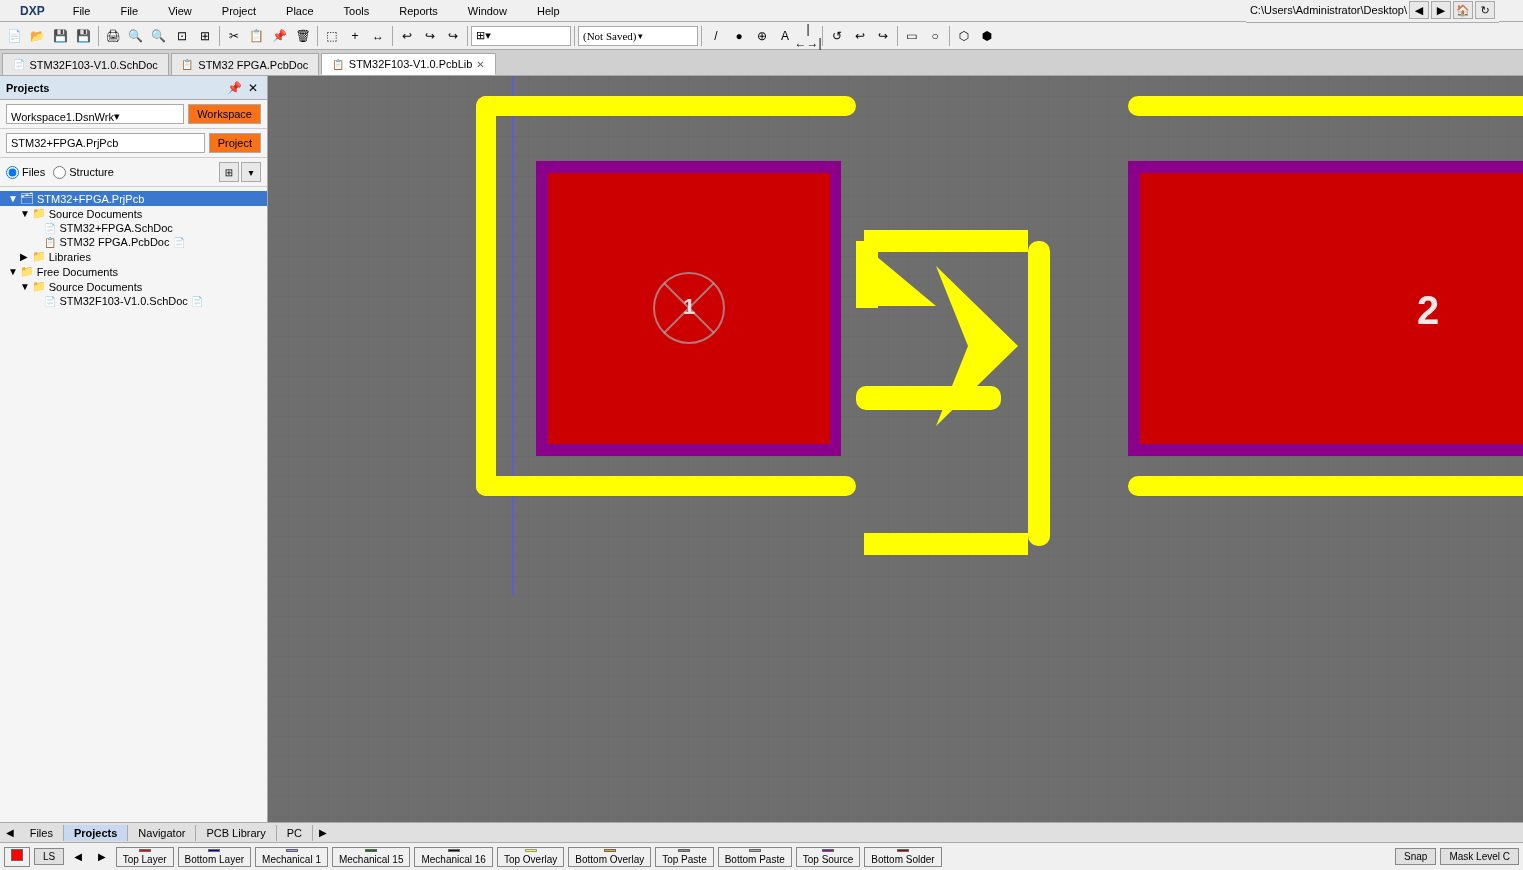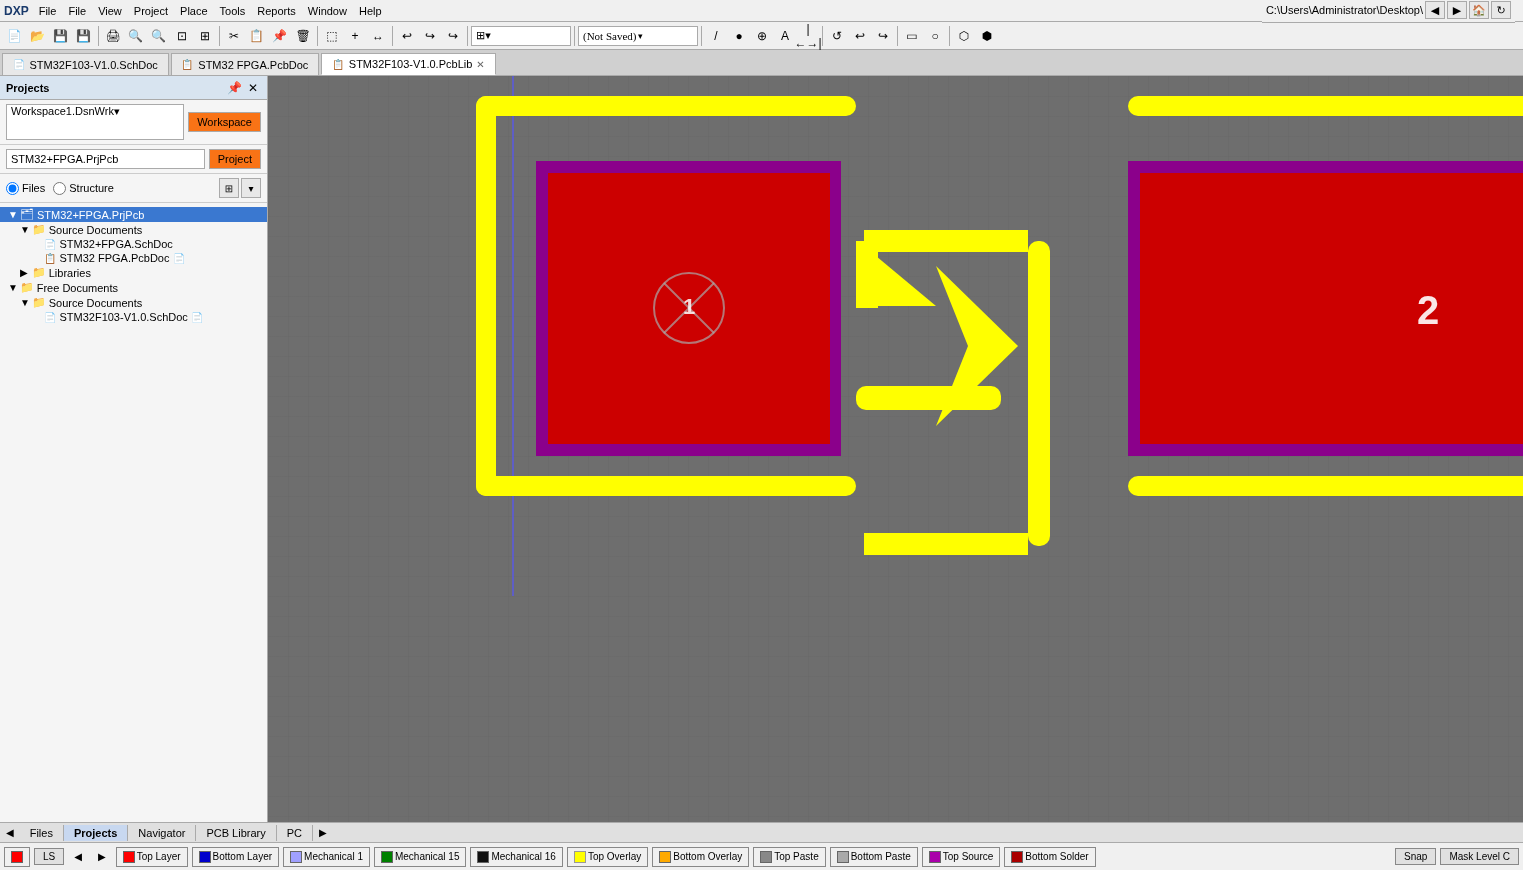--- a/index.html
+++ b/index.html
@@ -1,21 +1,21 @@
 <!DOCTYPE html>
 <html><head>
   <meta charset="utf-8">
   <style>
     * { margin: 0; padding: 0; box-sizing: border-box; }
     body { width: 1523px; height: 870px; overflow: hidden; font-family: 'Segoe UI', Tahoma, Arial, sans-serif; font-size: 11px; background: #d0d0d0; }
 
     
     #menu-bar {
       display: flex; align-items: center; background: #f0f0f0; border-bottom: 1px solid #aaa;
-      height: 22px; padding: 0 4px; gap: 0;
+      height: 22px; padding: 0 20px; gap: 18px;
     }
     .menu-logo { font-weight: bold; color: #1a3a6b; margin-right: 4px; font-size: 12px; }
     .menu-item { padding: 2px 6px; cursor: pointer; font-size: 11px; }
 
     
     #toolbar {
       display: flex; align-items: center; background: #f0f0f0; border-bottom: 1px solid #aaa;
       height: 28px; padding: 0 4px; gap: 1px;
     }
     .tb-btn {
@@ -42,22 +42,22 @@
       display: flex; align-items: center; background: #d8e4f0; border-bottom: 1px solid #aaa;
       height: 24px; padding: 0 6px;
     }
     .panel-title { font-weight: bold; font-size: 11px; flex: 1; }
     .panel-icon-btn { cursor: pointer; font-size: 12px; padding: 0 3px; }
 
     #workspace-row {
       display: flex; align-items: center; padding: 4px 6px; gap: 4px; border-bottom: 1px solid #ccc;
     }
     .ws-dropdown {
-      flex: 1; border: 1px solid #aaa; background: white; height: 36px; font-size: 11px;
-      display: flex; align-items: flex-start; padding: 0 4px; cursor: pointer;
+      flex: 1; border: 1px solid #aaa; background: white; height: 20px; font-size: 11px;
+      display: flex; align-items: flex-end; padding: 0 4px; cursor: pointer;
     }
     .ws-btn {
       border: 1px solid #aaa; background: #f97316; padding: 2px 8px; font-size: 11px;
       cursor: pointer; height: 20px; display: flex; align-items: center;
     }
 
     #project-row {
       display: flex; align-items: center; padding: 4px 6px; gap: 4px; border-bottom: 1px solid #ccc;
     }
     .proj-input {
@@ -117,21 +117,21 @@
     .bottom-tab.active { background: #c8d8f0; font-weight: bold; }
     .bottom-arrow { padding: 2px 6px; cursor: pointer; font-size: 10px; }
 
     
     #status-bar {
       display: flex; align-items: center; background: #f0f0f0; border-top: 1px solid #aaa;
       height: 28px; padding: 0 4px; font-size: 11px; gap: 4px; overflow: hidden;
     }
     .layer-badge {
       display: flex; align-items: center; gap: 2px; padding: 1px 6px; height: 20px;
-      border: 1px solid #888; font-size: 10px; cursor: pointer; white-space: nowrap;
+      border: 1px solid #888; font-size: 10px; cursor: pointer; white-space: nowrap; flex-direction: column;
     }
     .layer-color { width: 12px; height: 12px; display: inline-block; border: 1px solid #666; }
     .snap-btn { padding: 2px 8px; border: 1px solid #888; background: #e0e0e0; cursor: pointer; font-size: 10px; }
 
     
     #address-bar {
       display: flex; align-items: center; background: #f0f0f0; border-bottom: 1px solid #aaa;
       height: 24px; padding: 0 4px; gap: 4px;
     }
     .addr-btn { width: 20px; height: 18px; border: 1px solid #aaa; background: #e8e8e8; cursor: pointer; display: flex; align-items: center; justify-content: center; font-size: 11px; }

